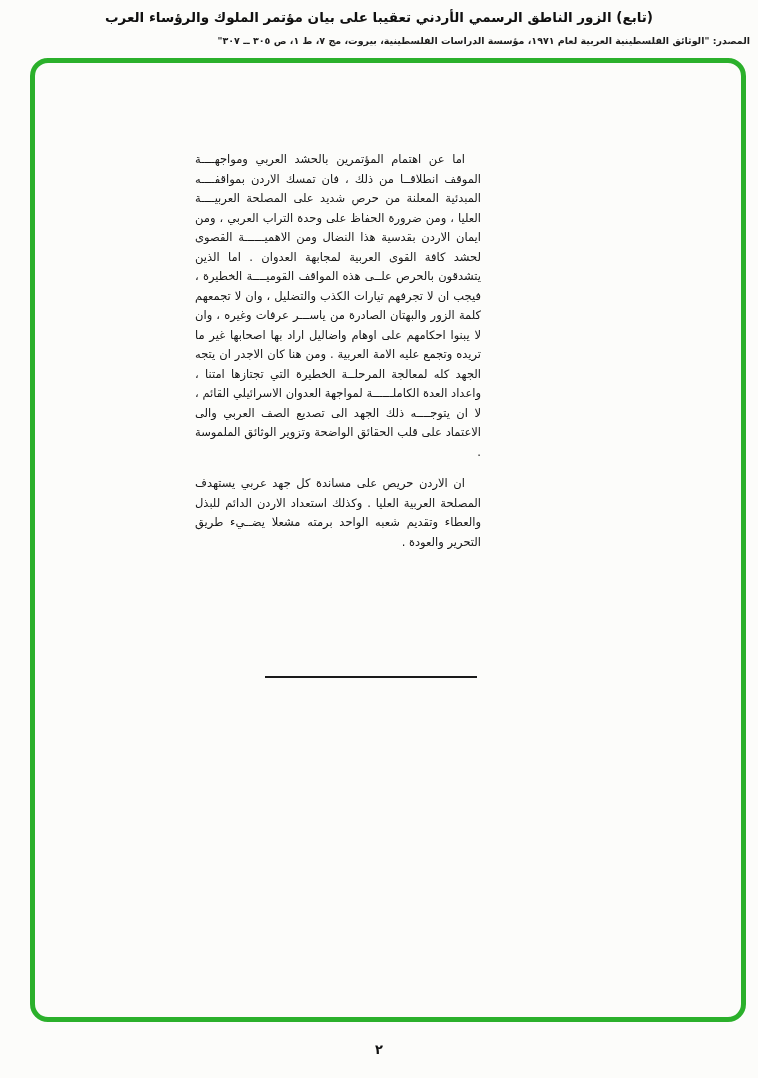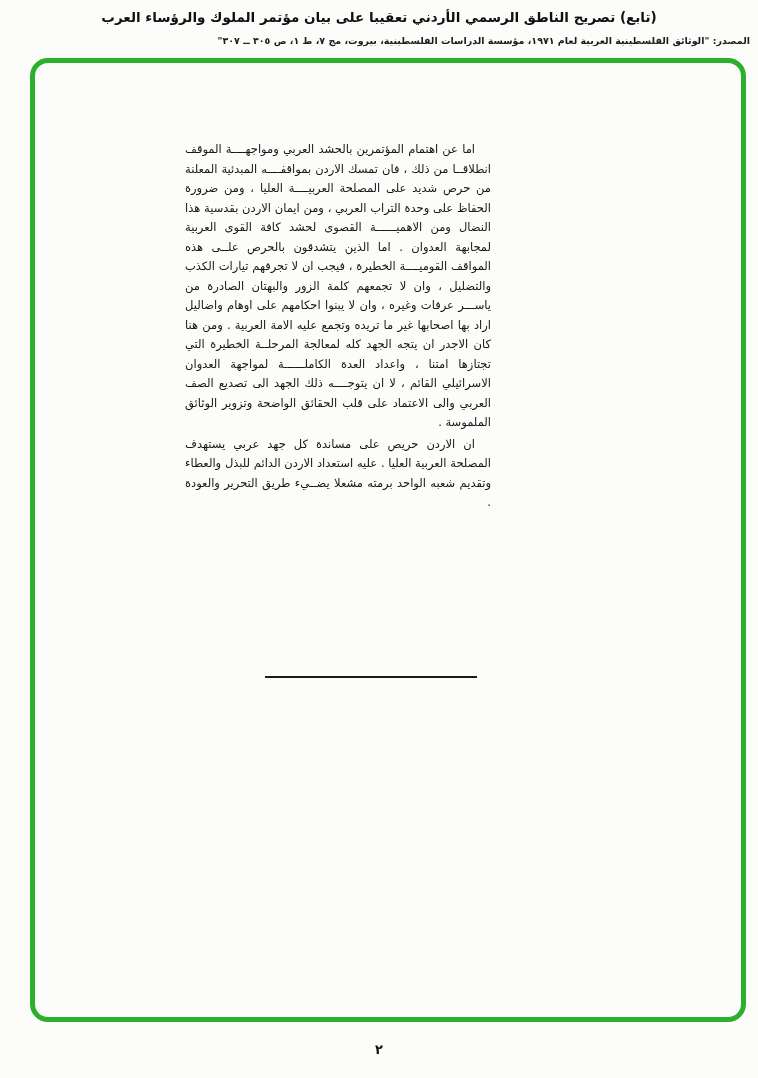--- a/index.html
+++ b/index.html
@@ -52,21 +52,21 @@
     left: 183px;
     top: 138px;
     width: 310px;
     direction: rtl;
     text-align: justify;
     font-size: 11.5px;
     line-height: 19.5px;
     color: #161616;
   }
   .text-block p {
-    margin: 2px;
+    margin: 12px;
     text-indent: 16px;
   }
   .separator-line {
     position: absolute;
     left: 265px;
     top: 676px;
     width: 212px;
     height: 0;
     border-top: 2px solid #1a1a1a;
   }
@@ -78,26 +78,26 @@
     text-align: center;
     direction: rtl;
     font-weight: bold;
     font-size: 13px;
     color: #101010;
   }
 </style>
 </head>
 <body>
 
-<div class="header-title">(تابع) تصريح الناطق الرسمي الأردني تعقيبا على بيان مؤتمر الملوك والرؤساء العرب</div>
+<div class="header-title">(تابع) الزور الناطق الرسمي الأردني تعقيبا على بيان مؤتمر الملوك والرؤساء العرب</div>
 
 <div class="source-line">المصدر: "الوثائق الفلسطينية العربية لعام ١٩٧١، مؤسسة الدراسات الفلسطينية، بيروت، مج ٧، ط ١، ص ٣٠٥ ــ ٣٠٧"</div>
 
 <div class="document-frame" style="border-color: rgb(43, 176, 43);"></div>
 
 <div class="text-block">
   <p>اما عن اهتمام المؤتمرين بالحشد العربي ومواجهــــة الموقف انطلاقــا من ذلك ، فان تمسك الاردن بمواقفــــه المبدئية المعلنة من حرص شديد على المصلحة العربيــــة العليا ، ومن ضرورة الحفاظ على وحدة التراب العربي ، ومن ايمان الاردن بقدسية هذا النضال ومن الاهميــــــة القصوى لحشد كافة القوى العربية لمجابهة العدوان . اما الذين يتشدقون بالحرص علــى هذه المواقف القوميــــة الخطيرة ، فيجب ان لا تجرفهم تيارات الكذب والتضليل ، وان لا تجمعهم كلمة الزور والبهتان الصادرة من ياســـر عرفات وغيره ، وان لا يبنوا احكامهم على اوهام واضاليل اراد بها اصحابها غير ما تريده وتجمع عليه الامة العربية . ومن هنا كان الاجدر ان يتجه الجهد كله لمعالجة المرحلــة الخطيرة التي تجتازها امتنا ، واعداد العدة الكاملــــــة لمواجهة العدوان الاسرائيلي القائم ، لا ان يتوجــــه ذلك الجهد الى تصديع الصف العربي والى الاعتماد على قلب الحقائق الواضحة وتزوير الوثائق الملموسة .</p>
-  <p>ان الاردن حريص على مساندة كل جهد عربي يستهدف المصلحة العربية العليا . عليه استعداد الاردن الدائم للبذل والعطاء وتقديم شعبه الواحد برمته مشعلا يضــيء طريق التحرير والعودة .</p>
+  <p>ان الاردن حريص على مساندة كل جهد عربي يستهدف المصلحة العربية العليا . وكذلك استعداد الاردن الدائم للبذل والعطاء وتقديم شعبه الواحد برمته مشعلا يضــيء طريق التحرير والعودة .</p>
 </div>
 
 <div class="separator-line"></div>
 
 <div class="page-number">٢</div>
 
 </body></html>

